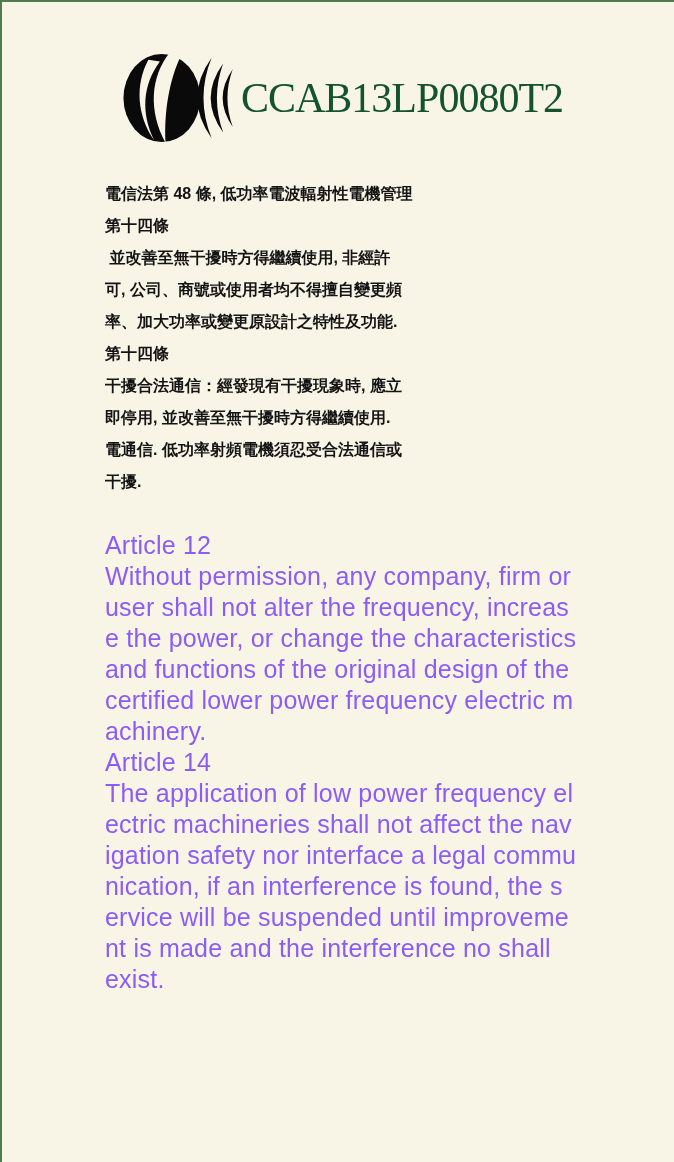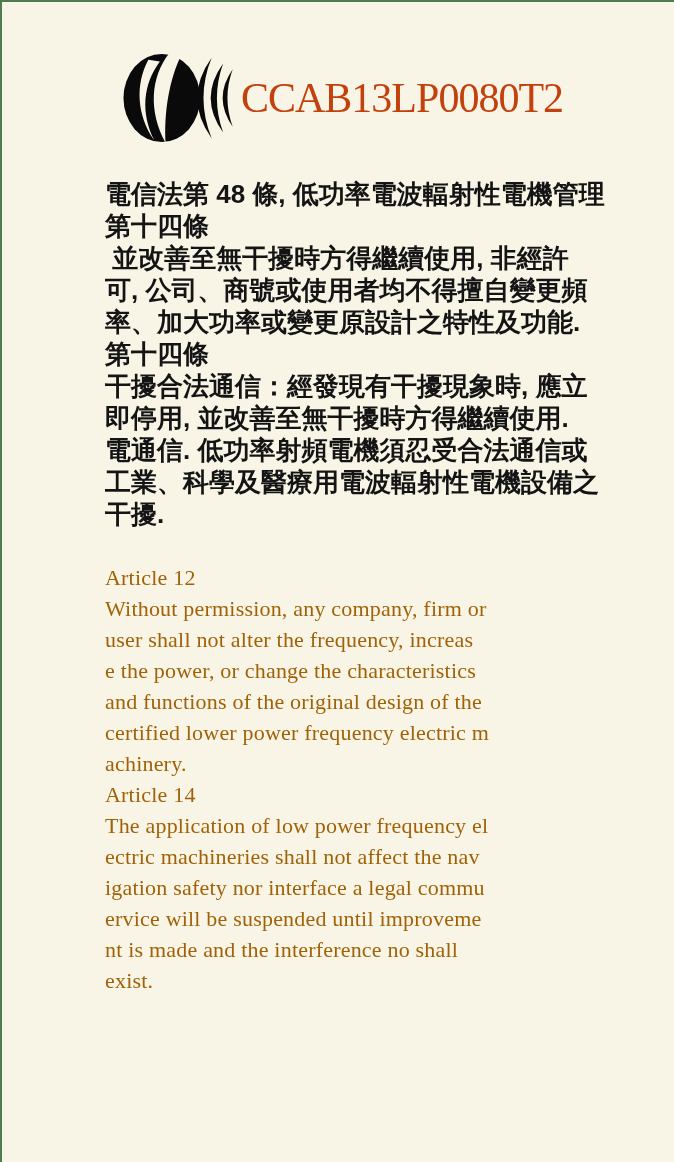--- a/index.html
+++ b/index.html
@@ -26,46 +26,46 @@
   }
   .ncc-emblem {
     width: 114px;
     height: 92px;
     flex: 0 0 auto;
   }
   .cert-number {
     font-family: "Liberation Serif", serif;
     font-size: 42px;
     font-weight: 400;
-    color: #c2410c;
+    color: #14532d;
     letter-spacing: -1px;
     margin-left: 4px;
     white-space: nowrap;
   }
   .zh-block {
     margin: 34px 0 0 103px;
     width: 480px;
     font-family: "Liberation Sans", sans-serif;
     font-weight: 700;
-    font-size: 26px;
+    font-size: 16px;
     line-height: 32px;
     color: #141414;
   }
   .zh-line {
     white-space: pre;
   }
   .en-block {
     margin: 32px 0 0 103px;
     width: 480px;
-    font-family: Liberation Serif, serif;
+    font-family: Liberation Sans, sans-serif;
     font-weight: 400;
-    font-size: 22px;
+    font-size: 25px;
     line-height: 31px;
     letter-spacing: 0.2px;
-    color: #a16207;
+    color: #8b5cf6;
   }
   .en-line {
     white-space: pre;
   }
 </style>
 </head>
 <body>
 
 <div class="page">
 
@@ -87,34 +87,34 @@
   <div class="zh-block">
     <div class="zh-line">電信法第 48 條, 低功率電波輻射性電機管理</div>
     <div class="zh-line">第十四條</div>
     <div class="zh-line"> 並改善至無干擾時方得繼續使用, 非經許</div>
     <div class="zh-line">可, 公司、商號或使用者均不得擅自變更頻</div>
     <div class="zh-line">率、加大功率或變更原設計之特性及功能.</div>
     <div class="zh-line">第十四條</div>
     <div class="zh-line">干擾合法通信：經發現有干擾現象時, 應立</div>
     <div class="zh-line">即停用, 並改善至無干擾時方得繼續使用.</div>
     <div class="zh-line">電通信. 低功率射頻電機須忍受合法通信或</div>
-    <div class="zh-line">工業、科學及醫療用電波輻射性電機設備之</div>
     <div class="zh-line">干擾.</div>
   </div>
 
   <div class="en-block">
     <div class="en-line">Article 12</div>
     <div class="en-line">Without permission, any company, firm or</div>
     <div class="en-line">user shall not alter the frequency, increas</div>
     <div class="en-line">e the power, or change the characteristics</div>
     <div class="en-line">and functions of the original design of the</div>
     <div class="en-line">certified lower power frequency electric m</div>
     <div class="en-line">achinery.</div>
     <div class="en-line">Article 14</div>
     <div class="en-line">The application of low power frequency el</div>
     <div class="en-line">ectric machineries shall not affect the nav</div>
     <div class="en-line">igation safety nor interface a legal commu</div>
+    <div class="en-line">nication, if an interference is found, the s</div>
     <div class="en-line">ervice will be suspended until improveme</div>
     <div class="en-line">nt is made and the interference no shall</div>
     <div class="en-line">exist.</div>
   </div>
 
 </div>
 
 </body></html>

